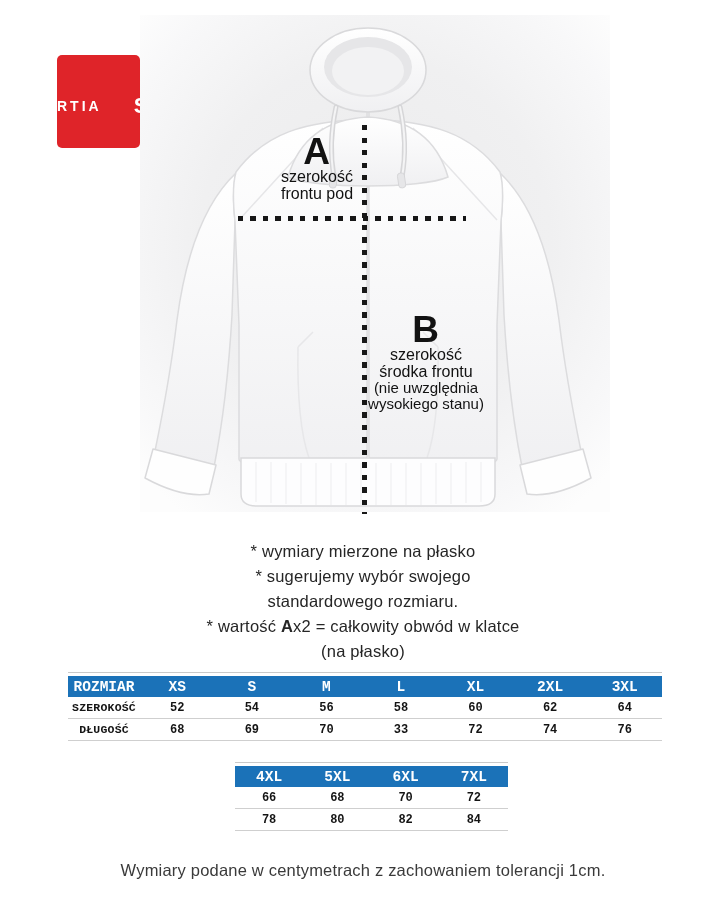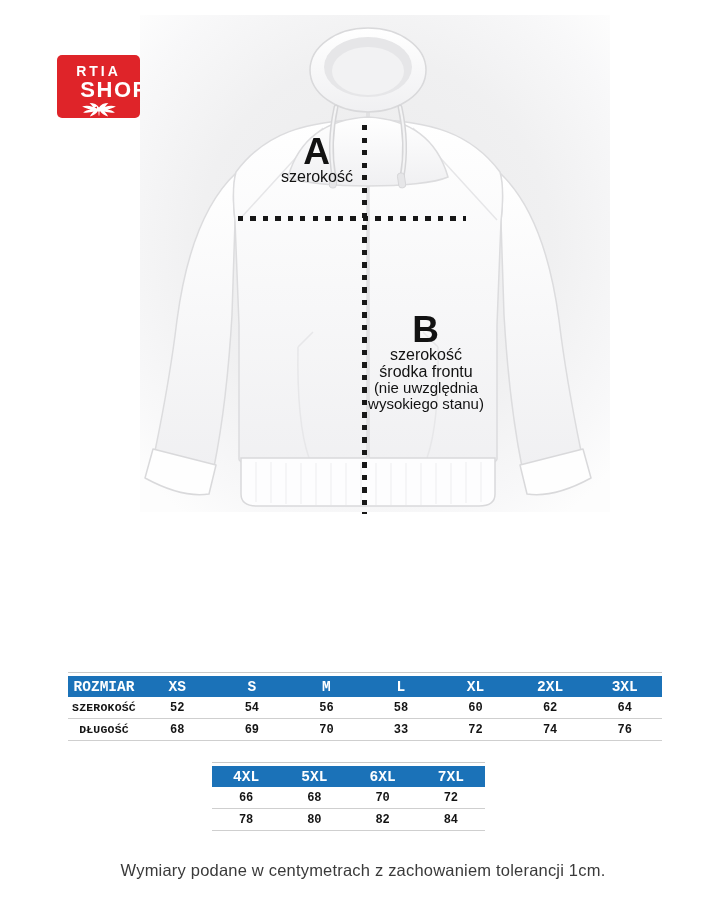--- a/index.html
+++ b/index.html
@@ -3,23 +3,23 @@
 <meta charset="utf-8">
 <style>
   html,body { margin:0; padding:0; background:#ffffff; }
   .page {
     position:relative; width:726px; height:904px; background:#ffffff;
     font-family:"Liberation Sans", sans-serif; overflow:hidden; color:#1a1a1a;
   }
 
   
   .logo {
-    position:absolute; left:57px; top:55px; width:83px; height:63px;
+    position:absolute; left:57px; top:55px; width:83px; height:93px;
     background:#df2429; border-radius:5px; box-sizing:border-box;
-    display:flex; flex-direction:column; align-items:center; padding-top:9px;
+    display:flex; flex-direction:row; align-items:center; padding-top:9px;
   }
   .logo-line1 { color:#fff; font-weight:bold; font-size:14px; letter-spacing:3px; line-height:1; }
   .logo-line2 { color:#fff; font-weight:bold; font-size:22px; letter-spacing:1.5px; line-height:1.05;margin-left:32px; }
   .logo-eagle { width:64px; height:28px; margin-top:1px; }
 
   
   .figure { position:absolute; left:140px; top:15px; width:470px; height:500px; z-index:1; }
   .figure svg { display:block; }
 
   
@@ -45,21 +45,21 @@
   
   .notes {
     position:absolute; left:0; top:539px; width:726px; z-index:2;
     text-align:center; font-size:16.5px; line-height:25px; color:#262626; letter-spacing:0.2px;
   }
   .notes .bold-a { font-weight:bold; }
 
   
   .t-wrap { position:absolute; border-top:1px solid #c9c9c9; padding-top:3px;font-family:Liberation Mono, monospace; }
   .t1-wrap { left:68px; top:672px; width:594px; }
-  .t2-wrap { left:212px; top:762px; width:273px; }
+  .t2-wrap { left:235px; top:762px; width:273px; }
   table { width:100%; border-collapse:collapse; table-layout:fixed; }
   thead th {
     background:#1b72b8; color:#ffffff; font-weight:bold; font-size:14.5px;
     height:21px; padding:0; text-align:center;
   }
   tbody td {
     text-align:center; font-weight:bold; font-size:12px; color:#141414;
     height:21px; padding:0; border-bottom:1px solid #cfcfcf;
   }
   tbody td.rowlabel { font-size:11.5px; letter-spacing:0.2px; }
@@ -133,30 +133,38 @@
       <rect x="258" y="158" width="7" height="15" rx="3" transform="rotate(-8 261 165)" fill="#e6e6e8" stroke="#d2d2d4" stroke-width="0.8"></rect>
     </svg>
   </div>
 
   <div class="measure-v"></div>
   <div class="measure-h"></div>
 
   <div class="mlabel label-a">
     <div class="letter">A</div>
     <div class="cap">szerokość</div>
+    <div class="cap">frontu pod</div>
   </div>
 
   <div class="mlabel label-b">
     <div class="letter">B</div>
     <div class="cap">szerokość</div>
     <div class="cap">środka frontu</div>
     <div class="cap small">(nie uwzględnia</div>
     <div class="cap small">wysokiego stanu)</div>
   </div>
 
+  <div class="notes">
+    <div>* wymiary mierzone na płasko</div>
+    <div>* sugerujemy wybór swojego</div>
+    <div>standardowego rozmiaru.</div>
+    <div><span>* wartość </span><span class="bold-a">A</span><span>x2 = całkowity obwód w klatce</span></div>
+    <div>(na płasko)</div>
+  </div>
 
   <div class="t-wrap t1-wrap">
     <table>
       <colgroup>
           <col style="width:72px">
           <col>
           <col>
           <col>
           <col>
           <col>

